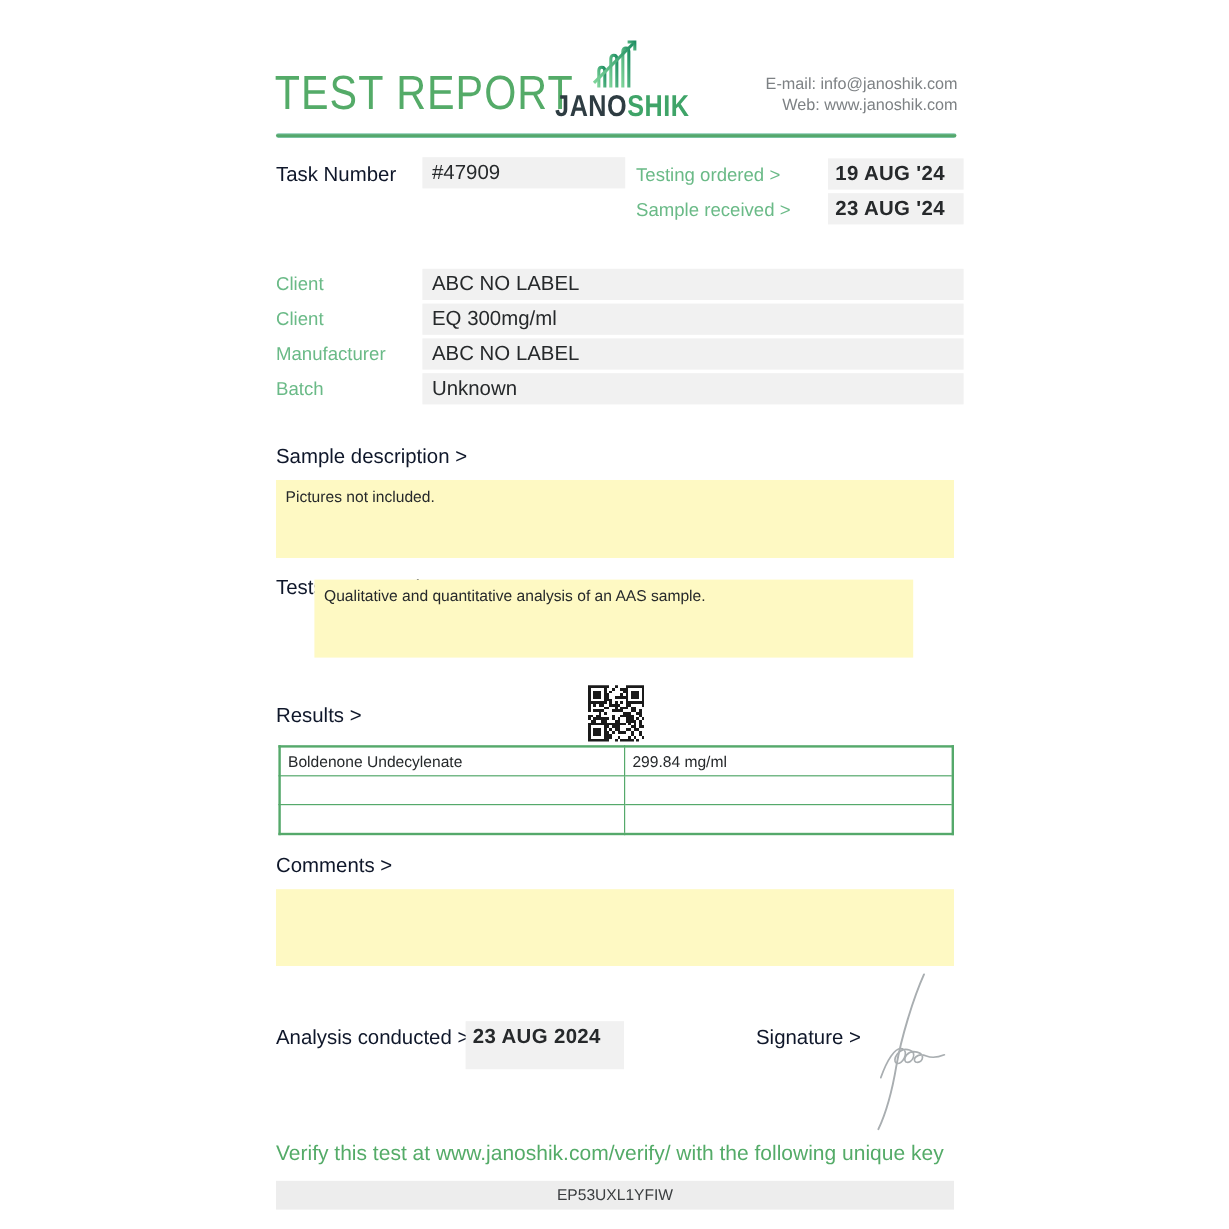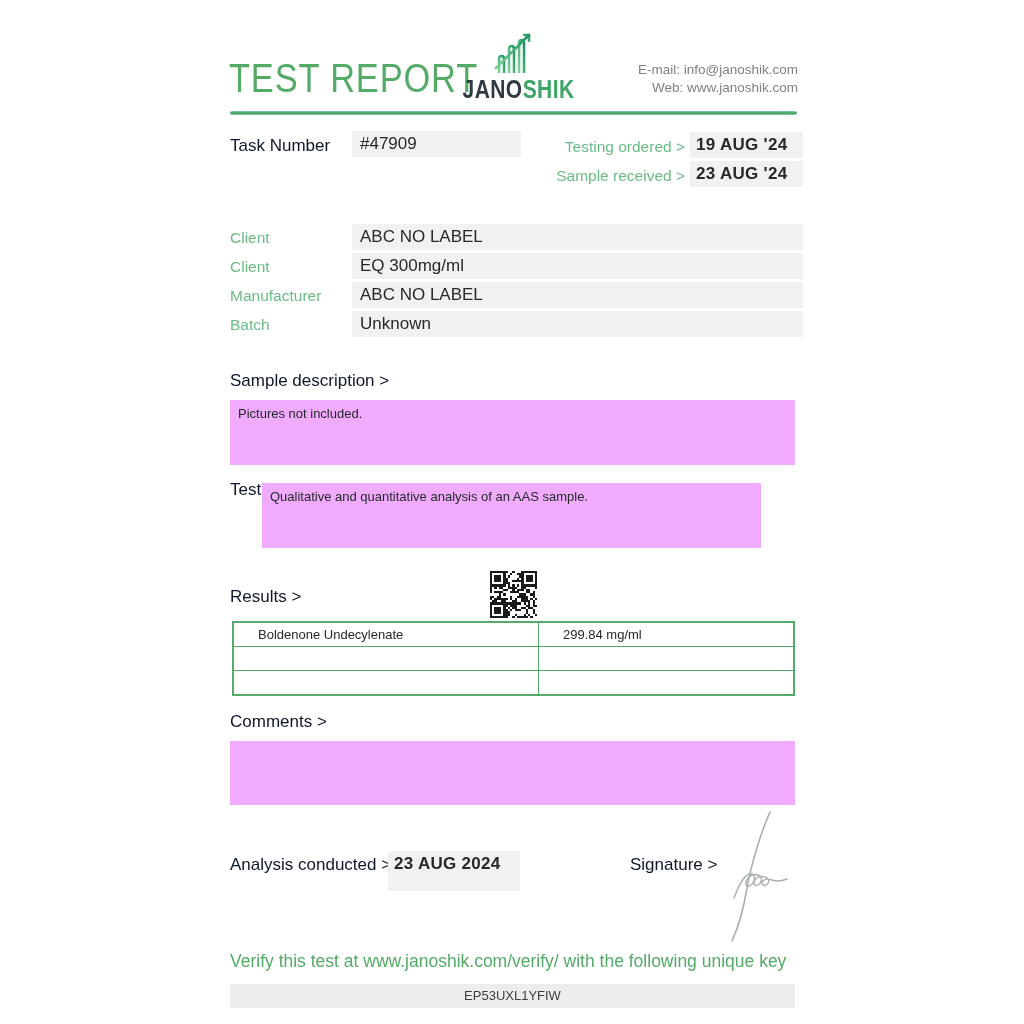--- a/index.html
+++ b/index.html
@@ -26,33 +26,33 @@
     left:230px;top:111px;width:567px;height:4px;border-radius:2px;
     background:linear-gradient(to bottom,#8fd0c2,#55a86b 35%,#55a86b 70%,#8fd0c2);
   }
   
   .glabel{color:#6aba87;font-size:15.5px;white-space:nowrap;}
   .glabel-lg{color:#0f172a;font-size:17px;white-space:nowrap;}
   .field{
     background:#f1f1f1;color:#26292b;font-size:17px;white-space:nowrap;overflow:hidden;
   }
   .date-val{font-weight:bold;letter-spacing:0.3px;}
-  .rlabel{text-align:right;}
+  .rlabel{}
   
   .graybox{
-    background:#f0abfc;font-size:13px;color:#26292b;
+    background:#fef9c3;font-size:13px;color:#26292b;
     padding:6px 8px;box-sizing:border-box;
   }
   
   .rtable{
     border-collapse:collapse;width:563px;
   }
   .rtable td{
     border:1px solid #55a96b;height:23px;font-size:13px;color:#26292b;
-    padding:0 0 0 24px;background:#ffffff;
+    padding:0 0 0 6px;background:#ffffff;
   }
   .rtable{border:2px solid #55a96b;}
   .col-sub{width:280px;}
   
   .verify{color:#54ab68;font-size:17.5px;white-space:nowrap;}
   .keybox{
     background:#ededed;color:#3b3e40;font-size:13px;text-align:center;line-height:24px;
   }
   .qr{image-rendering:pixelated;}
 </style>

